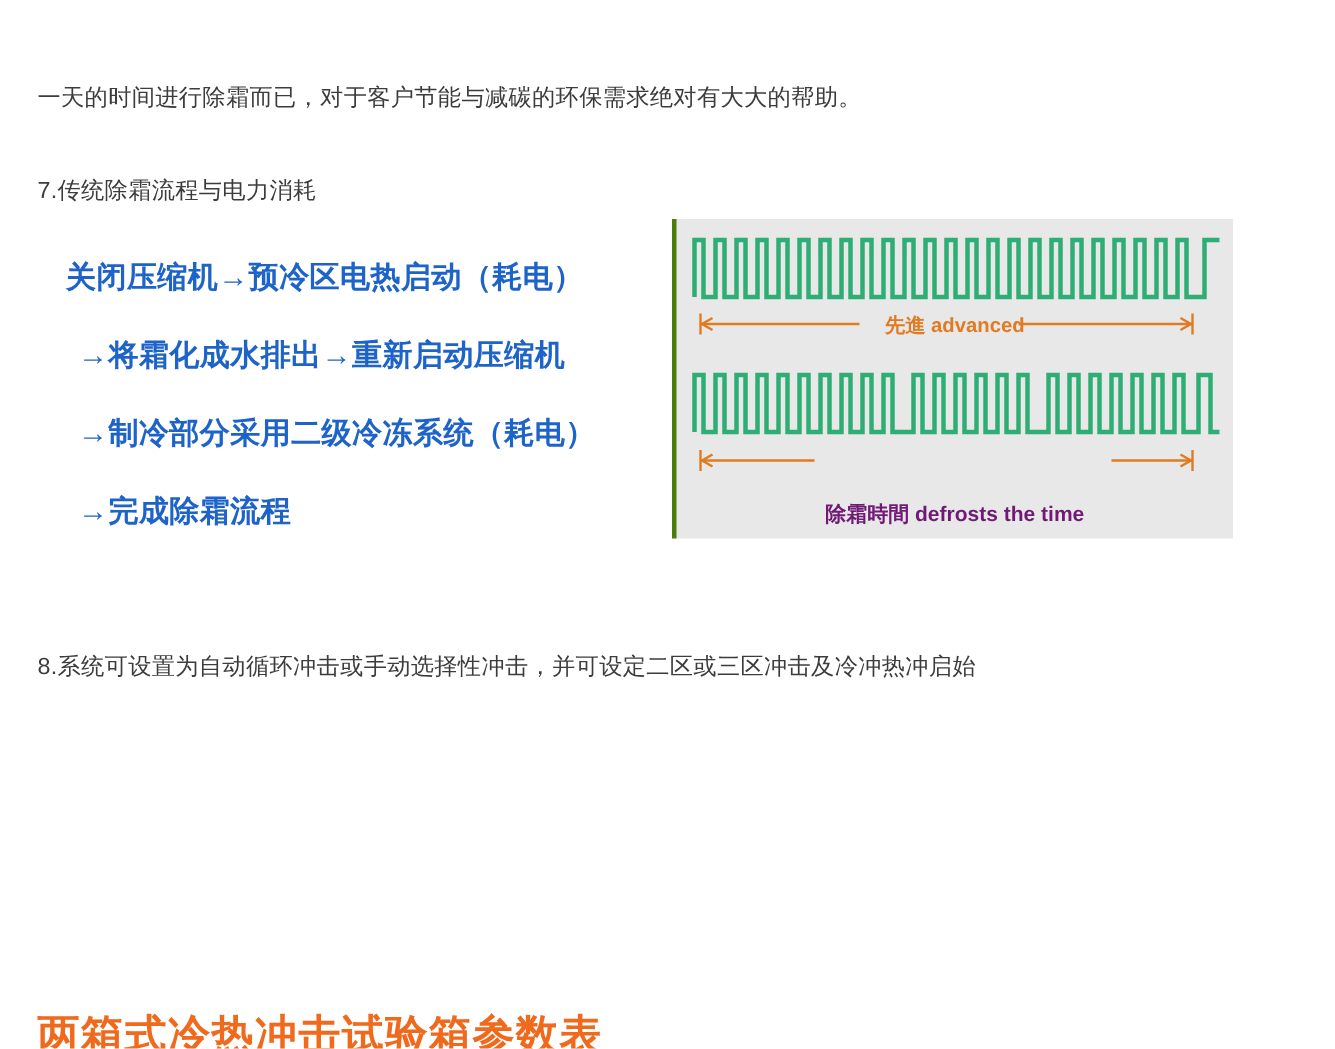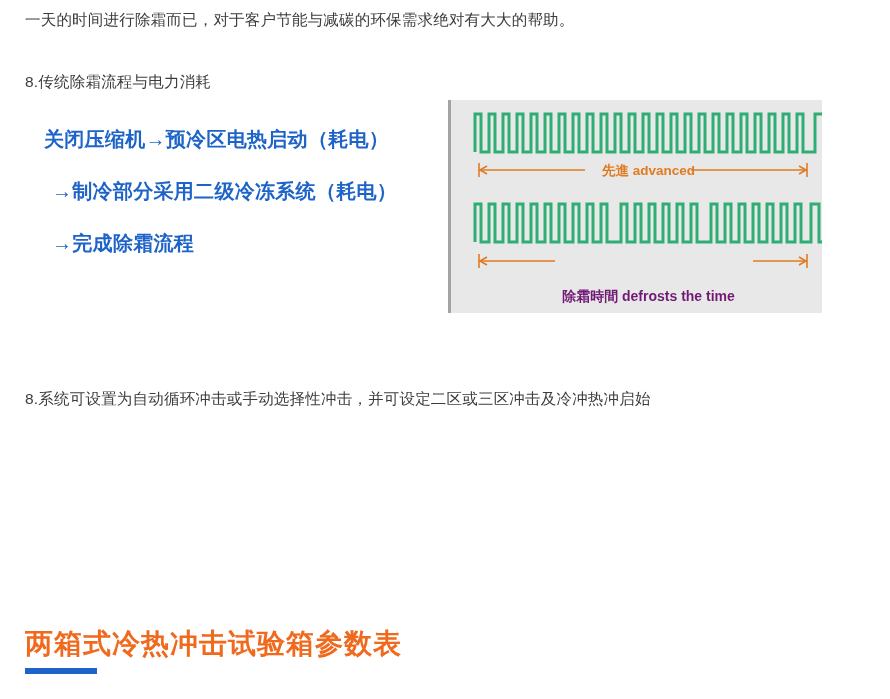--- a/index.html
+++ b/index.html
@@ -13,20 +13,21 @@
     font-family: "Liberation Sans", "DejaVu Sans", sans-serif;
     color: #333333;
     overflow: hidden;
     position: relative;
   }
   .page {
     position: relative;
     width: 890px;
     height: 605px;
     box-sizing: border-box;
+    margin-top: 46px;
   }
   .para {
     position: absolute;
     font-size: 15.5px;
     line-height: 1.6;
     color: #3c3c3c;
     letter-spacing: 0.2px;
     white-space: nowrap;
   }
   .p-top     { left: 25px; top: 8px; }
@@ -53,24 +54,23 @@
   .blue-line.indent { padding-left: 8px; }
 
   
   .figure {
     position: absolute;
     left: 448px;
     top: 100px;
     width: 374px;
     height: 213px;
     background: #e8e8e8;
-    border-left: 3px solid #a3a3a3;
+    border-left: 3px solid #4d7c0f;
     box-sizing: border-box;
     overflow: hidden;
-    padding-left: 12px;
   }
   .fig-svg { display: block; }
   .fig-label {
     position: absolute;
     width: 100%;
     text-align: center;
     font-size: 13.5px;
     white-space: nowrap;
   }
   .lbl-adv {
@@ -110,24 +110,25 @@
     background: #1e64c8;
   }
 </style>
 </head>
 <body>
 
 <div class="page">
 
   <div class="para p-top">一天的时间进行除霜而已，对于客户节能与减碳的环保需求绝对有大大的帮助。</div>
 
-  <div class="para p-item7">8.传统除霜流程与电力消耗</div>
+  <div class="para p-item7">7.传统除霜流程与电力消耗</div>
 
   <div class="blue-block">
     <div class="blue-line">关闭压缩机→预冷区电热启动（耗电）</div>
+    <div class="blue-line indent">→将霜化成水排出→重新启动压缩机</div>
     <div class="blue-line indent">→制冷部分采用二级冷冻系统（耗电）</div>
     <div class="blue-line indent">→完成除霜流程</div>
   </div>
 
   <div class="figure">
     <svg class="fig-svg" width="374" height="213" viewBox="0 0 374 213">
 
       <g stroke="#2eae74" stroke-width="3" fill="none" stroke-linejoin="miter">
         <path d="M12,52 L12,14 L18,14 L18,52 L26,52 L26,14 L32,14 L32,52
                  L40,52 L40,14 L46,14 L46,52

